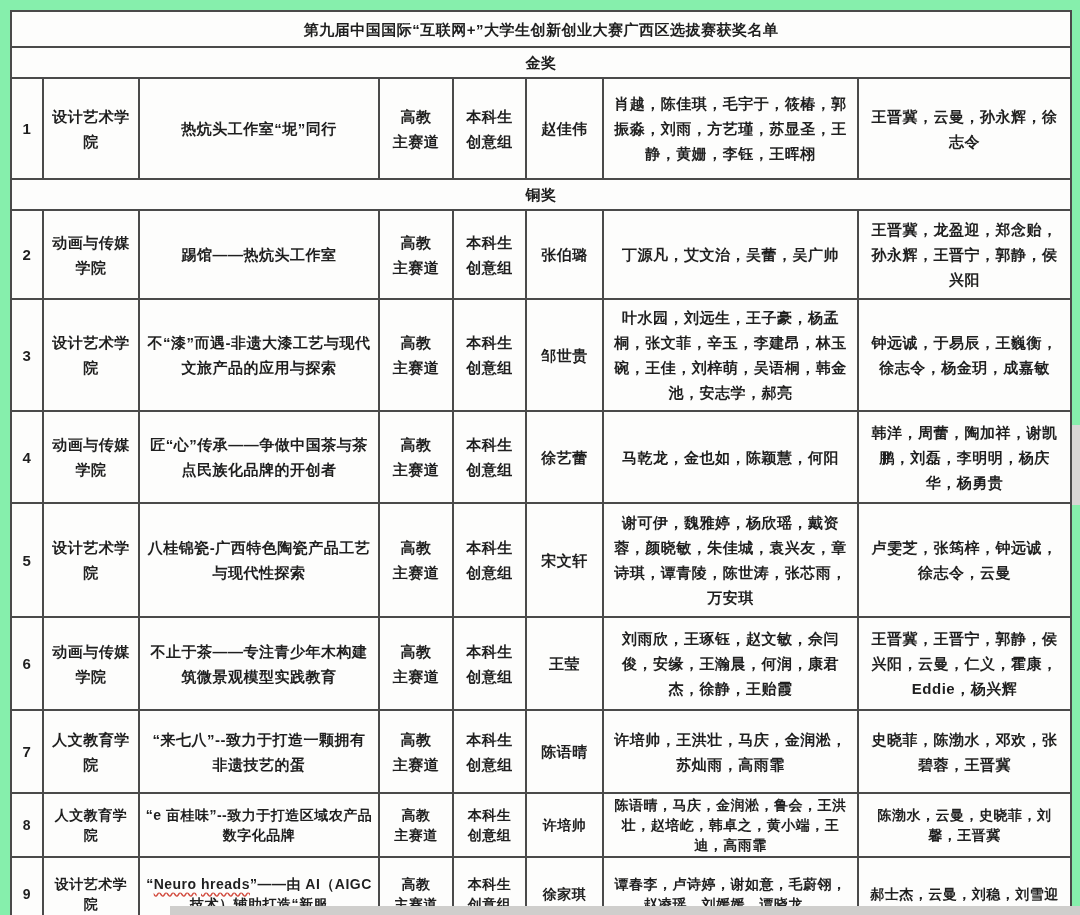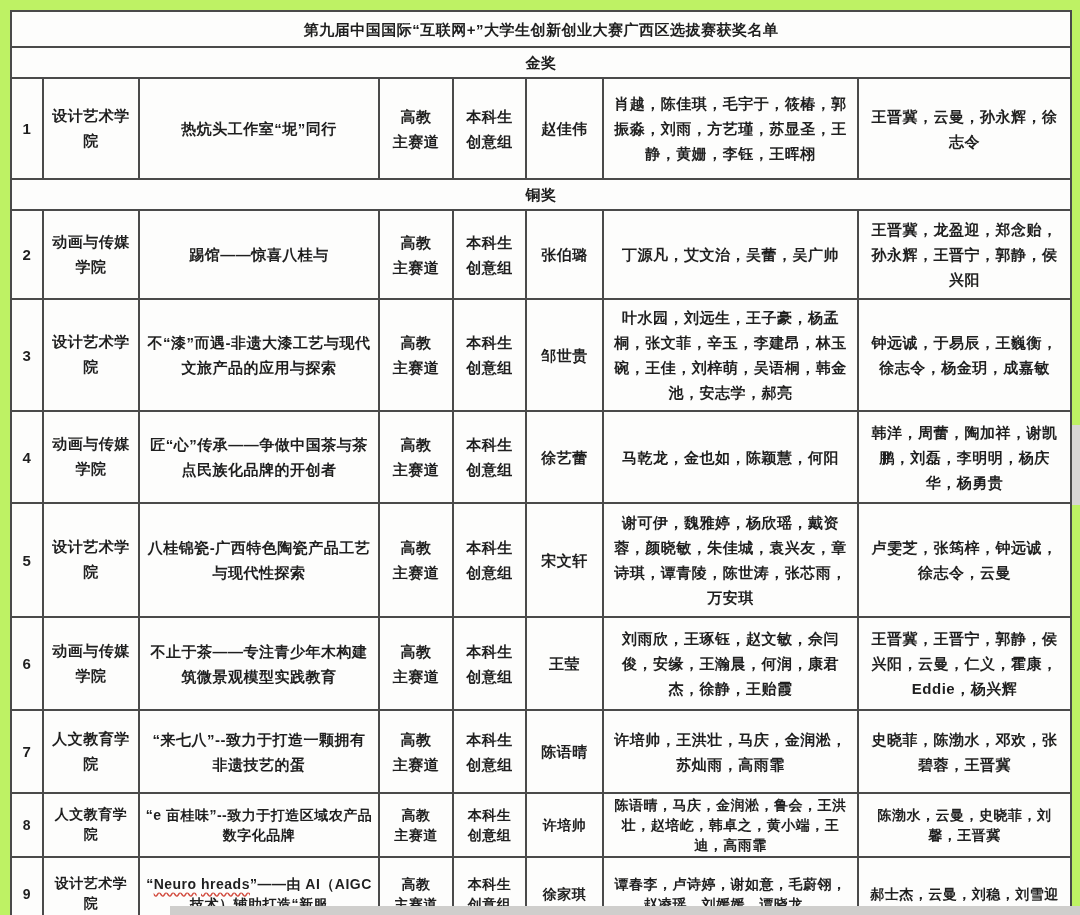--- a/index.html
+++ b/index.html
@@ -1,19 +1,19 @@
 <!DOCTYPE html>
 <html><head>
 <meta charset="utf-8">
 <style>
   html,body{margin:0;padding:0;background:#e8e8e6;}
   .canvas{
     position:relative;
     width:1080px;height:915px;
-    background:#bef264;
+    background:#86efac;
     overflow:hidden;
     font-family:"Liberation Sans", sans-serif;
   }
   table.award{
     position:absolute;left:10px;top:10px;
     width:1060px;
     border-collapse:collapse;
     table-layout:fixed;
     background:#fdfdfc;
   }
@@ -24,21 +24,21 @@
     color:#1f1f1f;
     font-weight:600;
     font-size:15px;
     line-height:25px;
     padding:2px 5px;
     overflow:hidden;
     letter-spacing:0.5px;
   }
   td.title-cell{font-size:16px;font-weight:700;letter-spacing:1px;}
   td.sec-cell{font-weight:700;font-size:15px;border-radius:6px;}
-  td.college-cell{padding:2px 15px;font-family:Liberation Serif, serif;}
+  td.college-cell{padding:2px 15px;}
   tr.h-title{height:36px;}
   tr.h-sec{height:26px;}
   tr.h-sec2{height:23px;}
   tr.h-r1{height:101px;}
   tr.h-r2{height:89px;}
   tr.h-r3{height:112px;}
   tr.h-r4{height:92px;}
   tr.h-r5{height:114px;}
   tr.h-r6{height:93px;}
   tr.h-r7{height:83px;}
@@ -103,21 +103,21 @@
       <td>王晋冀，云曼，孙永辉，徐志令</td>
     </tr>
 
     <tr class="h-sec2">
       <td colspan="8" class="sec-cell">铜奖</td>
     </tr>
 
     <tr class="h-r2">
       <td>2</td>
       <td class="college-cell">动画与传媒学院</td>
-      <td>踢馆——惊喜八桂与</td>
+      <td>踢馆——热炕头工作室</td>
       <td>
             <div>高教</div>
             <div>主赛道</div>
           </td>
       <td>
             <div>本科生</div>
             <div>创意组</div>
           </td>
       <td>张伯璐</td>
       <td>丁源凡，艾文治，吴蕾，吴广帅</td>

